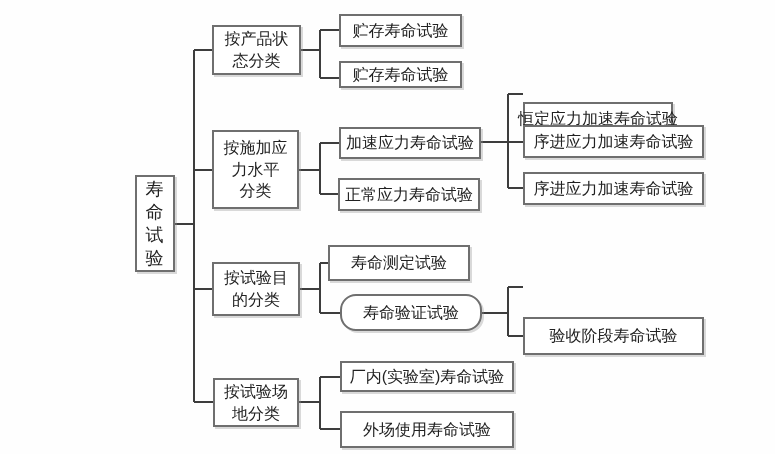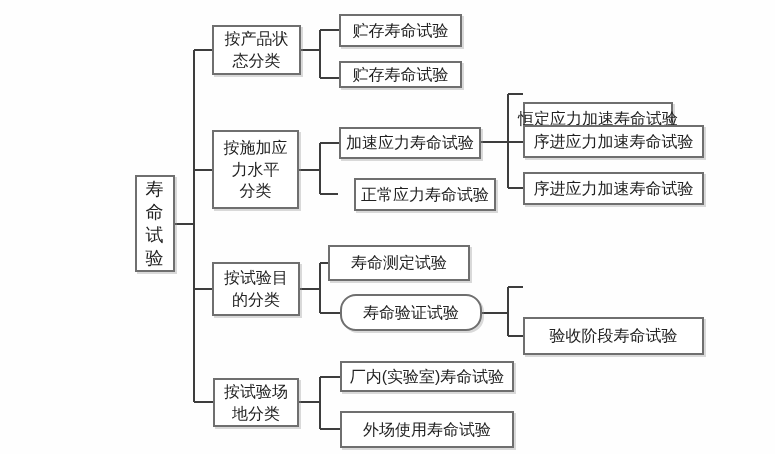--- a/index.html
+++ b/index.html
@@ -74,21 +74,21 @@
 分类</div>
   <div class="node cat-node" style="left:212px; top:262px; width:88px; height:54px;">按试验目
 的分类</div>
   <div class="node cat-node" style="left:213px; top:378px; width:86px; height:49px;">按试验场
 地分类</div>
 
   <div class="node leaf" style="left:339px; top:14px; width:123px; height:33px;">贮存寿命试验</div>
   <div class="node leaf" style="left:339px; top:61px; width:123px; height:27px;">贮存寿命试验</div>
 
   <div class="node leaf" style="left:339px; top:127px; width:142px; height:32px;">加速应力寿命试验</div>
-  <div class="node leaf" style="left:338px; top:178px; width:142px; height:33px;margin-left:16px;">正常应力寿命试验</div>
+  <div class="node leaf" style="left:338px; top:178px; width:142px; height:33px;">正常应力寿命试验</div>
 
   <div class="node leaf" style="left:523px; top:78px; width:150px; height:33px;margin-top:24px;">恒定应力加速寿命试验</div>
   <div class="node leaf" style="left:523px; top:125px; width:181px; height:33px;">序进应力加速寿命试验</div>
   <div class="node leaf" style="left:523px; top:172px; width:181px; height:33px;">序进应力加速寿命试验</div>
 
   <div class="node leaf" style="left:328px; top:245px; width:142px; height:36px;">寿命测定试验</div>
   <div class="node leaf" style="left:340px; top:294px; width:142px; height:37px;border-radius:16px;">寿命验证试验</div>
 
   <div class="node leaf" style="left:523px; top:317px; width:181px; height:38px;">验收阶段寿命试验</div>
 

